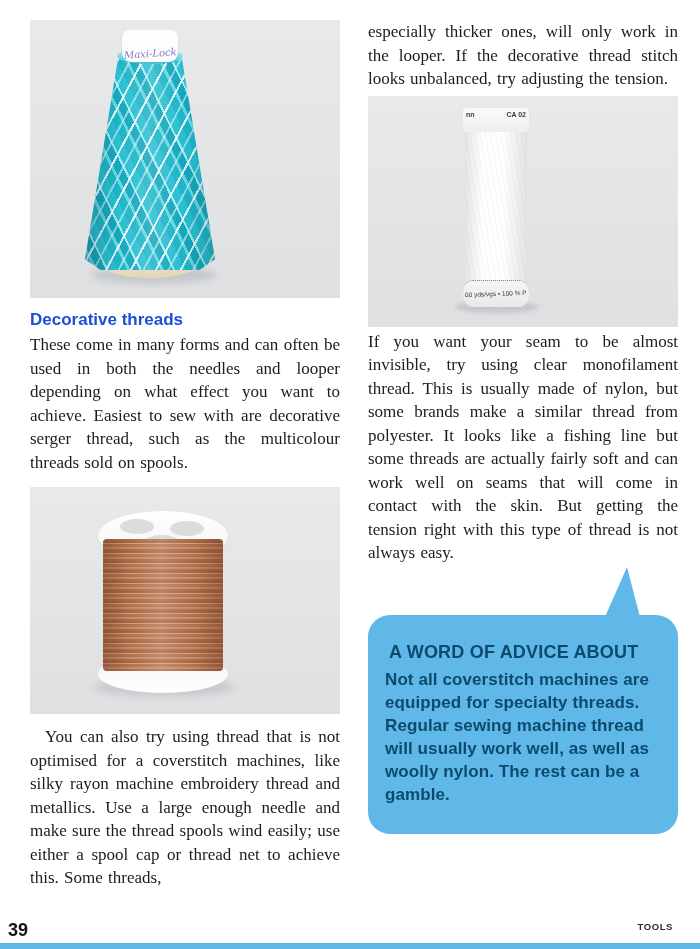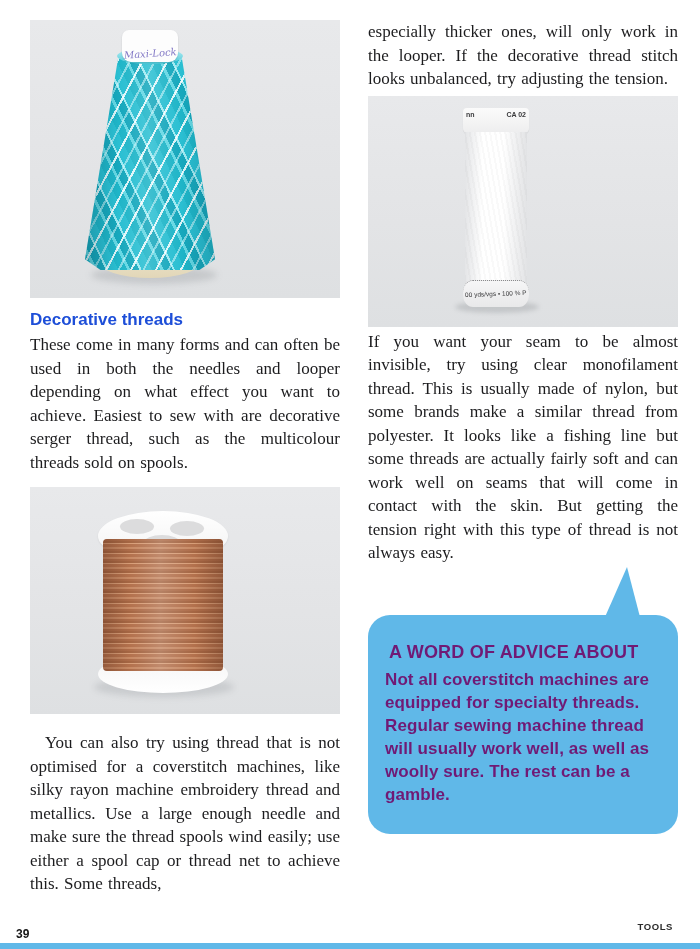--- a/index.html
+++ b/index.html
@@ -77,29 +77,29 @@
          overflow:hidden;display:flex;align-items:center;justify-content:center;}
   .wring span{font-family:"Liberation Sans",sans-serif;font-size:6.5px;color:#3a3a3c;
               white-space:nowrap;transform:rotate(-2deg);}
 
   
   .bubble-wrap{position:relative;margin-top:2px;}
   .bubble-tail{position:absolute;top:-48px;right:38px;width:0;height:0;
                border-left:22px solid transparent;border-right:13px solid transparent;
                border-bottom:50px solid #60b8e8;}
   .bubble{margin-top:50px;background:#60b8e8;border-radius:22px;
-          padding:26px 20px 28px 17px;color:#701a75;
+          padding:26px 20px 28px 17px;color:#0c4a6e;
           font-family:"Liberation Sans",sans-serif;font-weight:bold;}
   .bubble-heading{font-size:18px;line-height:23px;letter-spacing:.2px;padding-left:4px;margin-bottom:4px;}
   .bubble-heading span{display:block;}
   .bubble p{margin:0;font-size:17px;line-height:23px;letter-spacing:.1px;}
 
   
-  .folio{position:absolute;left:16px;bottom:8px;font-family:"Liberation Sans",sans-serif;
-         font-weight:bold;font-size:12px;color:#141414;}
+  .folio{position:absolute;left:8px;bottom:8px;font-family:"Liberation Sans",sans-serif;
+         font-weight:bold;font-size:18px;color:#141414;}
   .running-footer{position:absolute;right:27px;bottom:17px;font-family:"Liberation Sans",sans-serif;
          font-weight:bold;font-size:9.5px;letter-spacing:.6px;color:#2a2a2a;}
   .bottom-bar{position:absolute;left:0;right:0;bottom:0;height:6px;background:#60b8e8;}
 </style>
 </head>
 <body>
 
 <div class="page">
 
   <div class="col col-left">
@@ -130,21 +130,21 @@
           <div class="chole h1"></div>
           <div class="chole h2"></div>
           <div class="chole h3"></div>
         </div>
         <div class="cbody">
             <div class="shade"></div>
           </div>
       </div>
     </figure>
 
-    <p class="body indent" style="margin-top:17px;">You can also try using thread that is not optimised for a coverstitch machines, like silky rayon machine embroidery thread and metallics. Use a large enough needle and make sure the thread spools wind easily; use either a spool cap or thread net to achieve this. Some threads,</p>
+    <p class="body indent" style="margin-top:11px;">You can also try using thread that is not optimised for a coverstitch machines, like silky rayon machine embroidery thread and metallics. Use a large enough needle and make sure the thread spools wind easily; use either a spool cap or thread net to achieve this. Some threads,</p>
   </div>
 
   <div class="col col-right">
 
     <p class="body">especially thicker ones, will only work in the looper. If the decorative thread stitch looks unbalanced, try adjusting the tension.</p>
 
     <figure class="photo photo-white" style="margin:5px 0 0 0;">
       <div class="wspool">
         <div class="wspool-shadow"></div>
         <div class="wcap">
@@ -160,21 +160,21 @@
 
 
     <p class="body" style="margin-top:3px;">If you want your seam to be almost invisible, try using clear monofilament thread. This is usually made of nylon, but some brands make a similar thread from polyester. It looks like a fishing line but some threads are actually fairly soft and can work well on seams that will come in contact with the skin. But getting the tension right with this type of thread is not always easy.</p>
 
     <div class="bubble-wrap">
       <div class="bubble-tail"></div>
       <div class="bubble">
         <div class="bubble-heading">
           <span>A WORD OF ADVICE ABOUT</span>
         </div>
-        <p>Not all coverstitch machines are equipped for specialty threads. Regular sewing machine thread will usually work well, as well as woolly sure. The rest can be a gamble.</p>
+        <p>Not all coverstitch machines are equipped for specialty threads. Regular sewing machine thread will usually work well, as well as woolly nylon. The rest can be a gamble.</p>
       </div>
     </div>
   </div>
 
   <div class="folio">39</div>
   <div class="running-footer">TOOLS</div>
   <div class="bottom-bar"></div>
 </div>
 
 </body></html>

